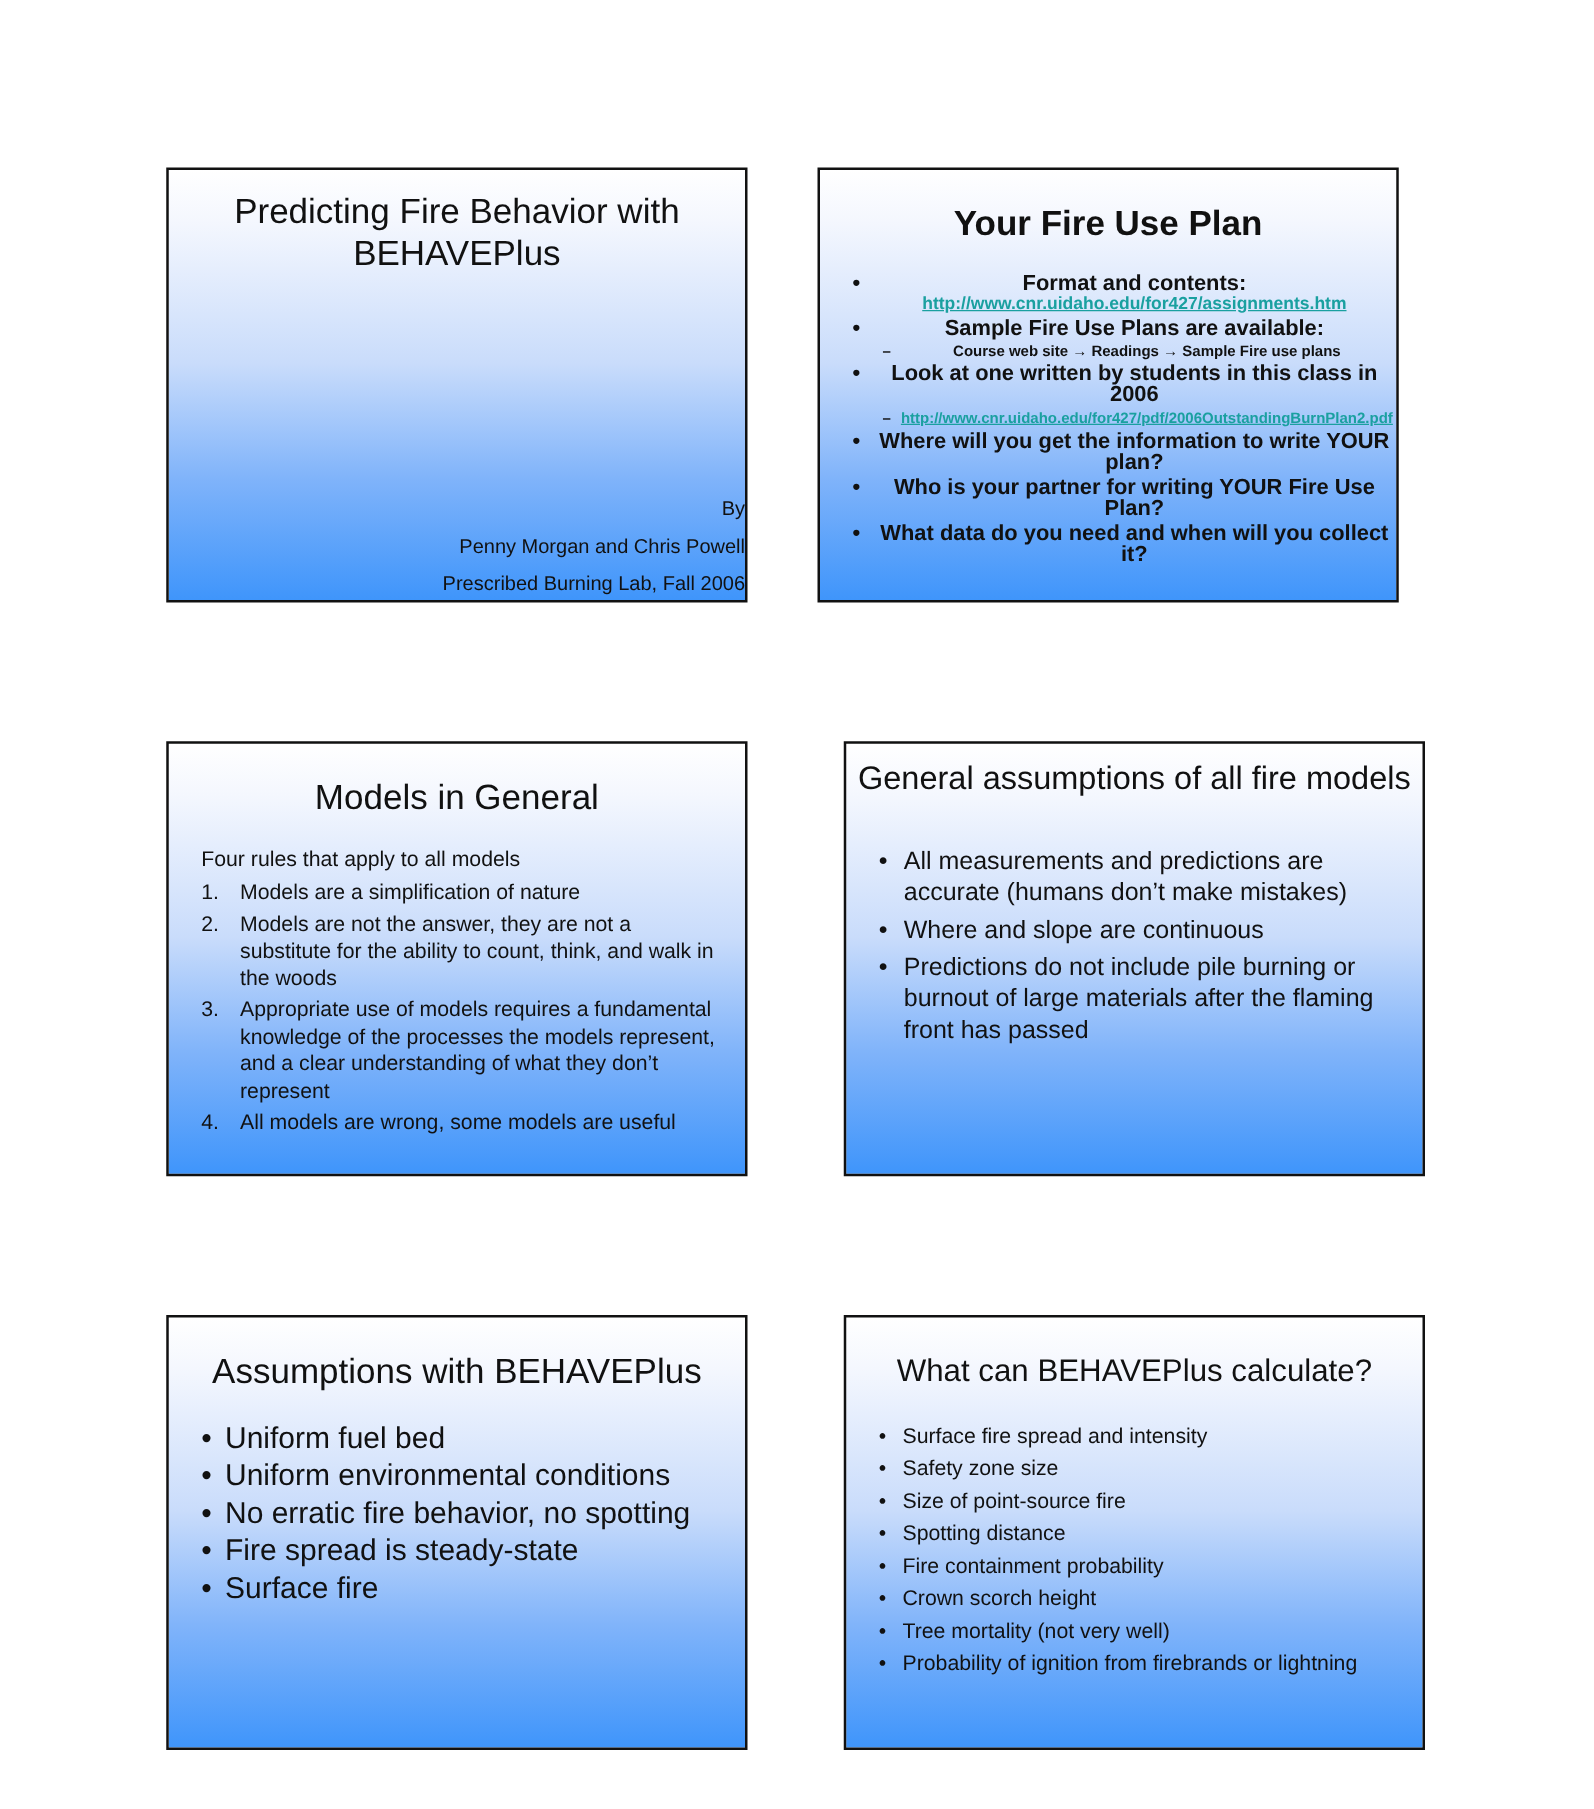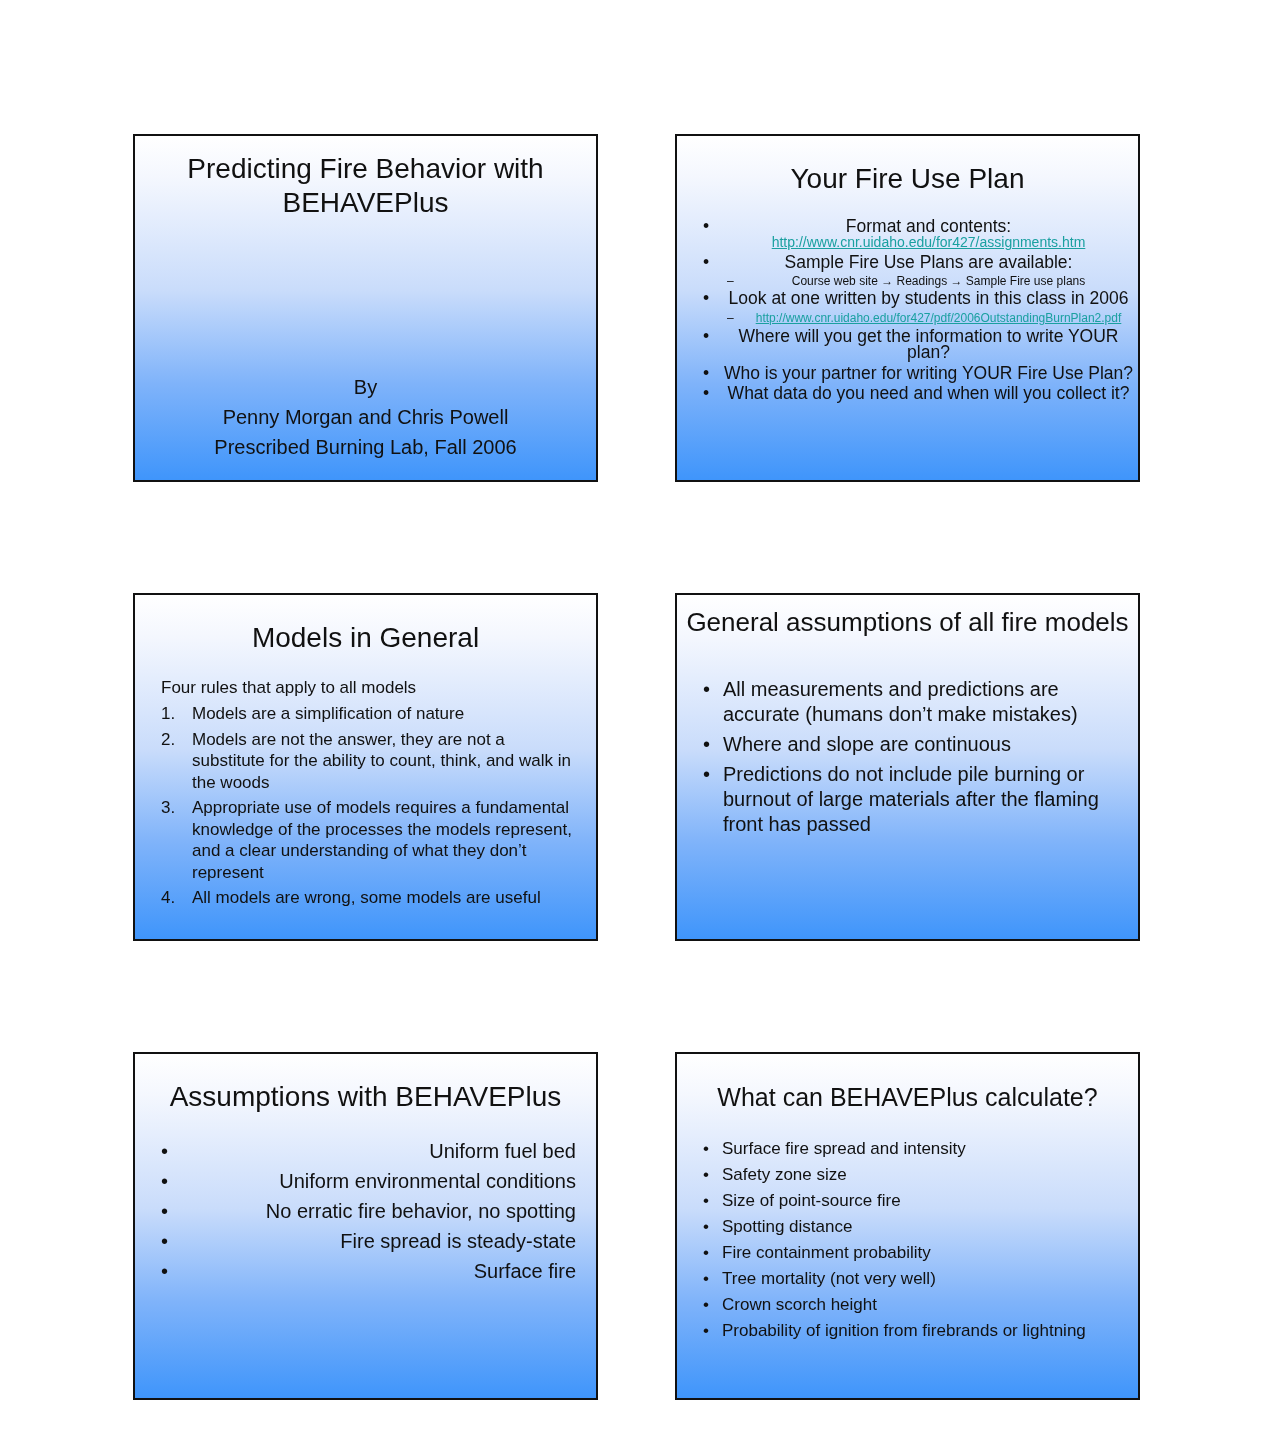--- a/index.html
+++ b/index.html
@@ -6,35 +6,35 @@
   body { width: 1275px; height: 1447px; position: relative; overflow: hidden;
          font-family: "Liberation Sans", sans-serif; color: #111; }
   .slide {
     position: absolute; box-sizing: border-box;
     width: 465px; height: 348px;
     border: 2px solid #111;
     background: linear-gradient(to bottom, #ffffff 0%, #f4f7fe 12%, #c9dcfb 45%, #7fb3fa 72%, #3f95fb 100%);
     overflow: hidden;
   }
   .s1 { left: 133px; top: 134px; }
-  .s2 { left: 675px; top: 134px; }
+  .s2 { left: 654px; top: 134px; font-weight: bold; }
   .s3 { left: 133px; top: 593px; }
   .s4 { left: 675px; top: 593px; }
   .s5 { left: 133px; top: 1052px; }
   .s6 { left: 675px; top: 1052px; }
 
   .title { position: absolute; left: 0; right: 0; text-align: center; font-size: 28px; line-height: 34px; color: #111; }
   .s1 .title { top: 16px; }
   .s2 .title { top: 26px; font-size: 28px; }
   .s3 .title { top: 26px; }
   .s4 .title { top: 12px; font-size: 26px; line-height: 30px; }
   .s5 .title { top: 26px; }
   .s6 .title { top: 26px; font-size: 25px; }
 
-  .byline { position: absolute; left: 0; right: 0; top: 236px; text-align: center; font-size: 20px; line-height: 30px; }
+  .byline { position: absolute; left: 0; right: 0; top: 257px; text-align: right; font-size: 16px; line-height: 30px; }
 
   ul.b { position: absolute; margin: 0; padding: 0; list-style: none; }
   ul.b li { position: relative; padding-left: 20px; }
   ul.b li::before { content: "\2022"; position: absolute; left: 0; top: 0; }
 
   
   .s2 ul.b { left: 26px; right: 2px; top: 82px; font-size: 17.5px; line-height: 16.5px; }
   .s2 ul.b > li { margin-bottom: 4px; padding-left: 18px; text-align: center; }
   .s2 ul.b li.sub { font-size: 12px; line-height: 14px; padding-left: 14px; margin: 2px 0 2px 24px; }
   .s2 ul.b li.sub::before { content: "\2013"; }
@@ -45,21 +45,21 @@
   .s3 .intro { position: absolute; left: 26px; top: 83px; font-size: 17px; }
   .s3 ol { position: absolute; left: 26px; right: 20px; top: 108px; margin: 0; padding: 0; list-style: none; font-size: 17px; line-height: 21.5px; }
   .s3 ol li { position: relative; padding-left: 31px; margin-bottom: 4px; }
   .s3 ol li .num { position: absolute; left: 0; top: 0; }
 
   
   .s4 ul.b { left: 26px; right: 20px; top: 82px; font-size: 20px; line-height: 25px; }
   .s4 ul.b li { margin-bottom: 5px; }
 
   
-  .s5 ul.b { left: 26px; right: 20px; top: 82px; font-size: 20px; line-height: 30px; text-align: right; }
+  .s5 ul.b { left: 26px; right: 20px; top: 82px; font-size: 24px; line-height: 30px; }
   .s5 ul.b li { padding-left: 19px; }
 
   
   .s6 ul.b { left: 26px; right: 10px; top: 82px; font-size: 17px; line-height: 26px; }
   .s6 ul.b li { padding-left: 19px; }
 </style>
 </head>
 <body>
 
 <div class="slide s1">
@@ -120,17 +120,17 @@
 </div>
 
 <div class="slide s6">
   <div class="title">What can BEHAVEPlus calculate?</div>
   <ul class="b">
     <li>Surface fire spread and intensity</li>
     <li>Safety zone size</li>
     <li>Size of point-source fire</li>
     <li>Spotting distance</li>
     <li>Fire containment probability</li>
+    <li>Crown scorch height</li>
     <li>Tree mortality (not very well)</li>
-    <li>Crown scorch height</li>
     <li>Probability of ignition from firebrands or lightning</li>
   </ul>
 </div>
 
 </body></html>

